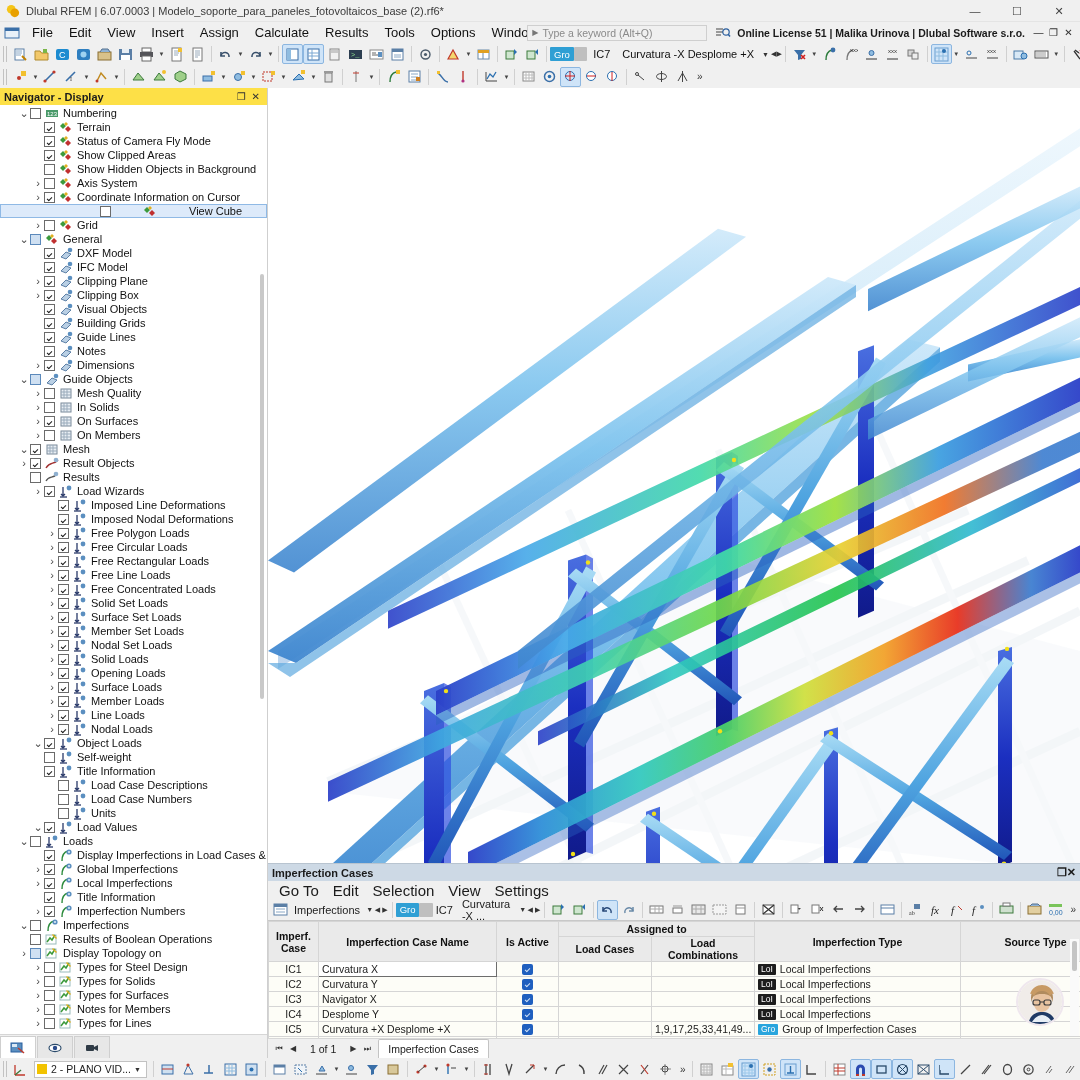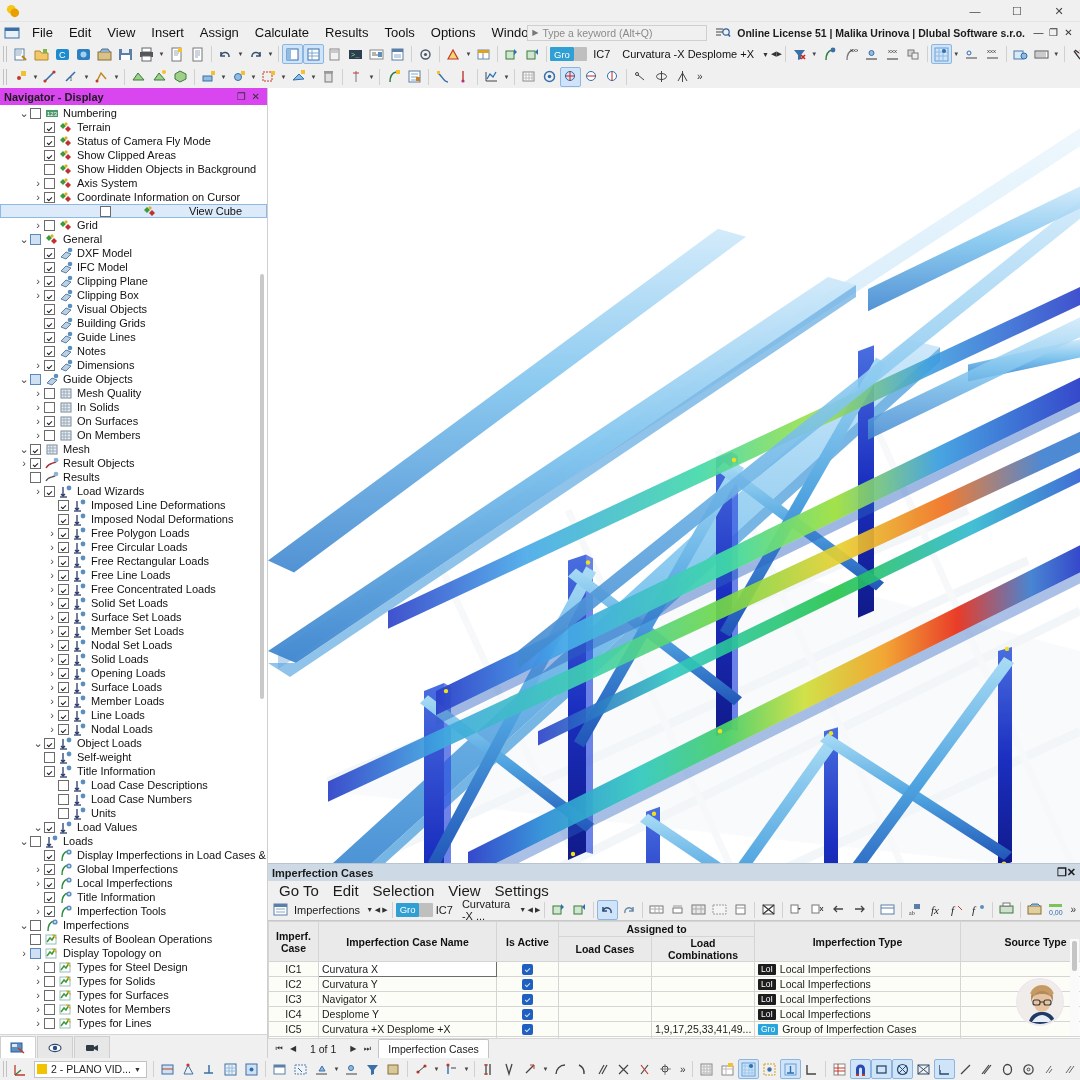--- a/index.html
+++ b/index.html
@@ -68,21 +68,21 @@
 
   
   .main { flex:1; display:flex; position:relative; min-height:0; }
 
   
   .nav {
     width:268px; flex:none; background:#fff; display:flex; flex-direction:column;
     border-right:1px solid #cfcfcf; position:relative; z-index:3;
   }
   .nav-hdr {
-    height:17px; background:#d946ef; display:flex; align-items:center;
+    height:17px; background:#fde047; display:flex; align-items:center;
     padding:0 4px; font-size:11px; font-weight:bold; color:#1b1b1b; flex:none;
   }
   .nav-hdr .sp { flex:1; }
   .nav-hdr span.b { font-size:10px; padding:0 3px; color:#333; font-weight:normal; }
   .tree { flex:1; overflow:hidden; position:relative; background:#fff; padding-top:1px; }
   .trow { height:14px; display:flex; align-items:center; white-space:nowrap; font-size:11px; color:#111; position:relative; }
   .trow.sel { background:#ddeafa; outline:1px solid #8fb9e5; outline-offset:-1px;gap:28px; }
   .exp { width:12px; text-align:center; font-size:8px; color:#4a4a4a; flex:none; }
   .cb { width:11px; height:11px; border:1px solid #6b6b6b; background:#fff; margin-right:4px; flex:none; position:relative; }
   .cb.on:after { content:""; position:absolute; left:2px; top:4px; width:4px; height:2px;
@@ -150,20 +150,21 @@
 </head>
 <body>
 
 <div class="app">
 
   <div class="titlebar">
     <svg class="title-icon" viewBox="0 0 16 16">
       <circle cx="6" cy="6" r="5" fill="#f5c518"></circle>
         <circle cx="10" cy="10" r="5" fill="#e8a000"></circle>
     </svg>
+    <div class="title-text">Dlubal RFEM | 6.07.0003 | Modelo_soporte_para_paneles_fotovoltaicos_base (2).rf6*</div>
     <div class="winbtns">
       <div class="winbtn">—</div>
       <div class="winbtn">☐</div>
       <div class="winbtn close">✕</div>
     </div>
   </div>
 
   <div class="menubar">
     <svg class="menu-logo" viewBox="0 0 16 14">
       <rect x="1" y="2" width="14" height="10" fill="#e8f0f8" stroke="#3a6fa8"></rect>
@@ -1244,21 +1245,21 @@
           </div>
           <div class="trow">
             <span style="width: 32px; flex: 0 0 auto;"></span>
             <span class="exp" style="font-size: 11px;">›</span>
             <span class="cb on"></span>
             <span class="tico"><svg viewBox="0 0 14 13">
                 <path d="M3 12C3 6 5 3 9 2" fill="none" stroke="#2a8a3a" stroke-width="1.4"></path>
                 <circle cx="10" cy="3" r="2.6" fill="#5b8fc0"></circle>
                 <circle cx="10" cy="3" r="1.1" fill="#dbe9f5"></circle>
               </svg></span>
-            <span>Imperfection Tools</span>
+            <span>Imperfection Numbers</span>
           </div>
           <div class="trow">
             <span style="width: 18px; flex: 0 0 auto;"></span>
             <span class="exp" style="font-size: 11px; line-height: 6px;">⌄</span>
             <span class="cb none"></span>
             <span class="tico"><svg viewBox="0 0 14 13">
                 <path d="M3 12C3 6 5 3 9 2" fill="none" stroke="#2a8a3a" stroke-width="1.4"></path>
                 <circle cx="10" cy="3" r="2.6" fill="#5b8fc0"></circle>
                 <circle cx="10" cy="3" r="1.1" fill="#dbe9f5"></circle>
               </svg></span>

